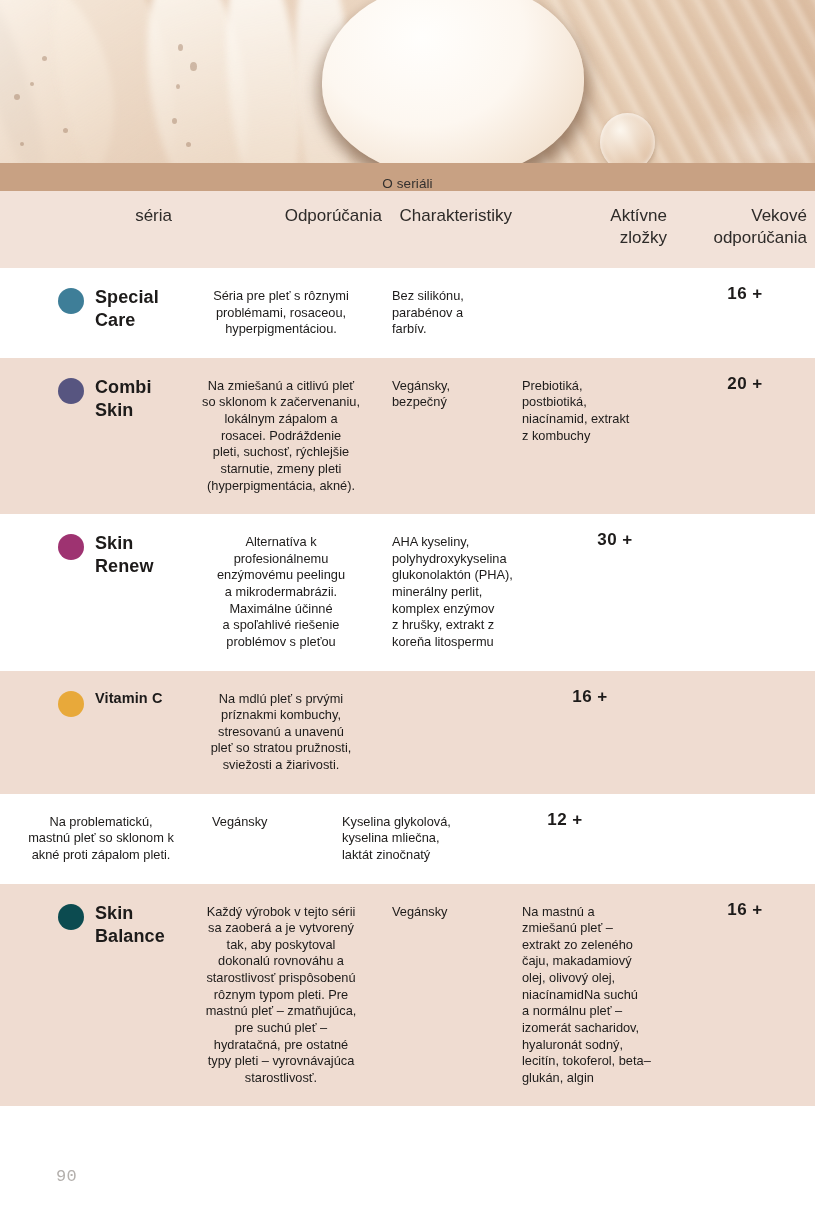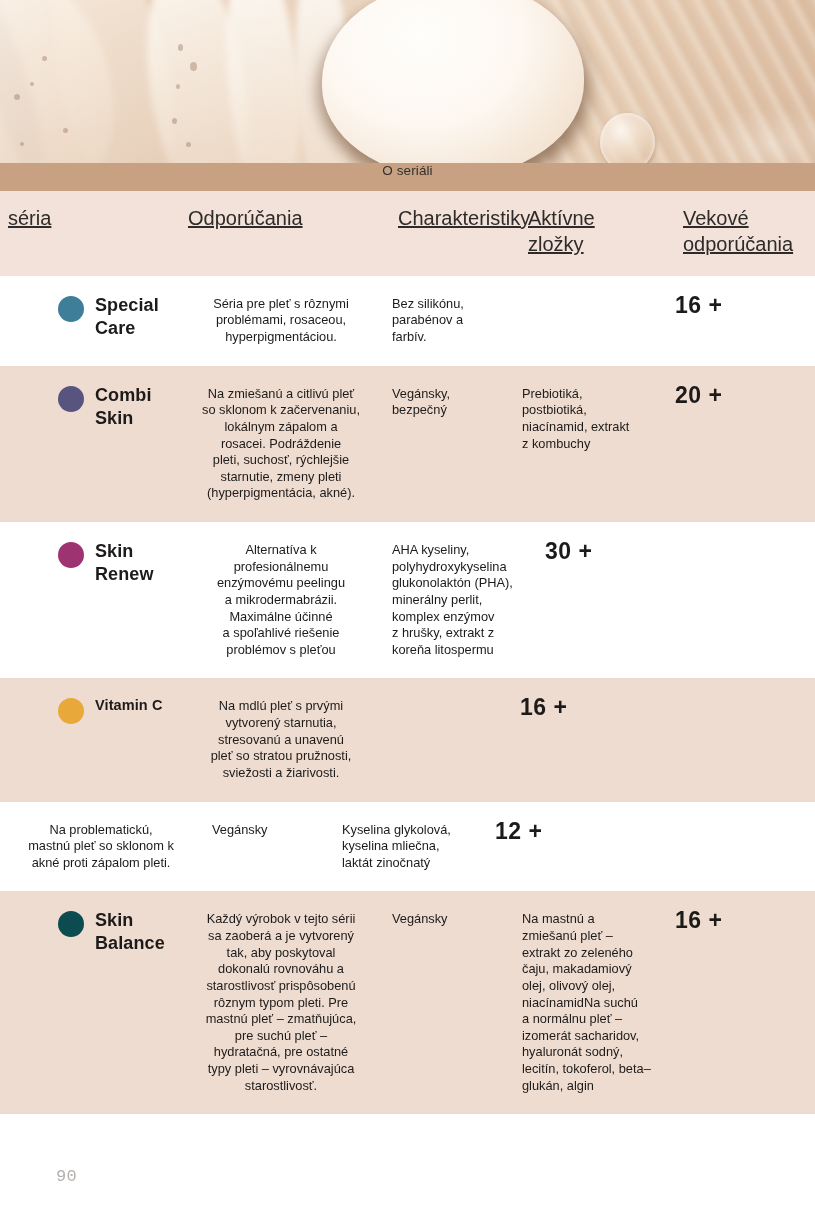--- a/index.html
+++ b/index.html
@@ -127,21 +127,21 @@
   }
 
   
   .title-band {
     position: absolute;
     left: 0; top: 163px;
     width: 815px;
     height: 28px;
     background: #c8a183;
     display: flex;
-    align-items: flex-start;
+    align-items: flex-end;
     justify-content: center;
   }
   .title-band-text {
     font-size: 13.5px;
     color: #33302e;
     letter-spacing: 0.1px;
   }
 
   
   .table {
@@ -158,25 +158,24 @@
 
   .c-series   { width: 180px; }
   .c-reco     { width: 210px; }
   .c-char     { width: 130px; }
   .c-active   { width: 155px; }
   .c-age      { width: 140px; }
 
   
   .header .cell {
     padding: 14px 8px 18px 8px;
-    text-align: left;
-    font-size: 20px;
+    text-align: right;
+    font-size: 17px;
     color: #2e2b29;
     line-height: 1.32;
-    text-decoration: underline;
   }
 
   
   .cell {
     padding: 0;
   }
   .body .c-series {
     display: flex;
     align-items: flex-start;
     padding-top: 18px;
@@ -209,22 +208,22 @@
     line-height: 1.30;
     color: #1d1b1a;
     white-space: pre-line;
   }
   .body .c-reco { padding-left: 4px; text-align: center; }
   .body .c-char { padding-left: 2px; }
   .body .c-active { padding-left: 2px; }
 
   .body .c-age {
     padding-top: 16px;
-    text-align: left;
-    font-size: 23px;
+    text-align: center;
+    font-size: 17px;
     font-weight: bold;
     color: #1d1b1a;
     letter-spacing: 0.5px;
   }
 
   .row-pad { padding-bottom: 20px; }
 
   
   .footer {
     position: absolute;
@@ -346,21 +345,21 @@
 z hrušky, extrakt z
 koreňa litospermu</div>
           <div class="c-age row-pad">30 +</div>
         </div>
         <div class="row body" style="background: rgb(239, 220, 209);">
           <div class="c-series row-pad">
             <span class="dot" style="background: rgb(232, 169, 58);"></span>
             <span class="series-name small">Vitamin C</span>
           </div>
           <div class="c-reco row-pad">Na mdlú pleť s prvými
-vytvorený starnutia,
+príznakmi kombuchy,
 stresovanú a unavenú
 pleť so stratou pružnosti,
 sviežosti a žiarivosti.</div>
           <div class="c-char row-pad"></div>
           <div class="c-age row-pad">16 +</div>
         </div>
         <div class="row body" style="background: rgb(255, 255, 255);">
           <div class="c-reco row-pad">Na problematickú,
 mastnú pleť so sklonom k
 akné proti zápalom pleti.</div>

